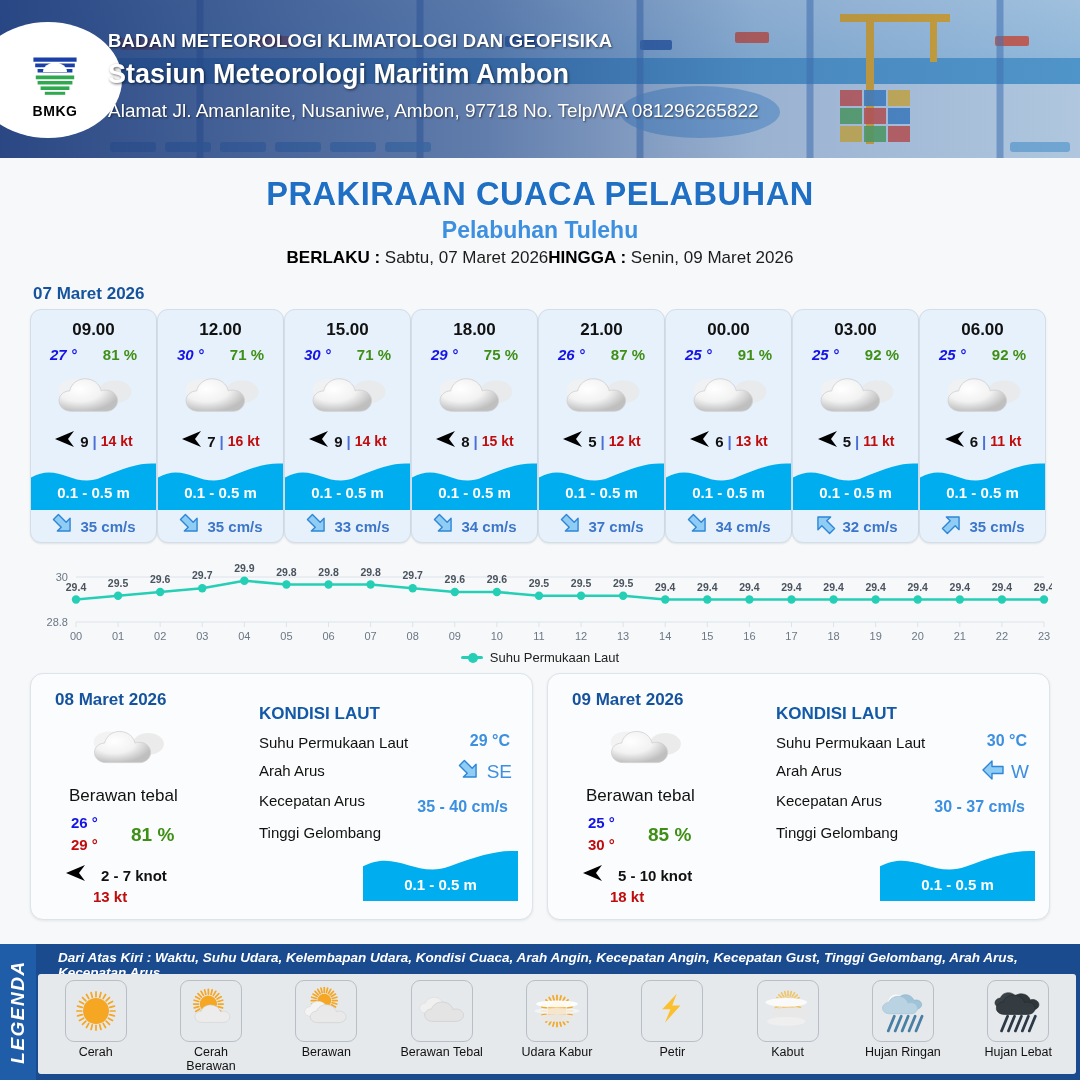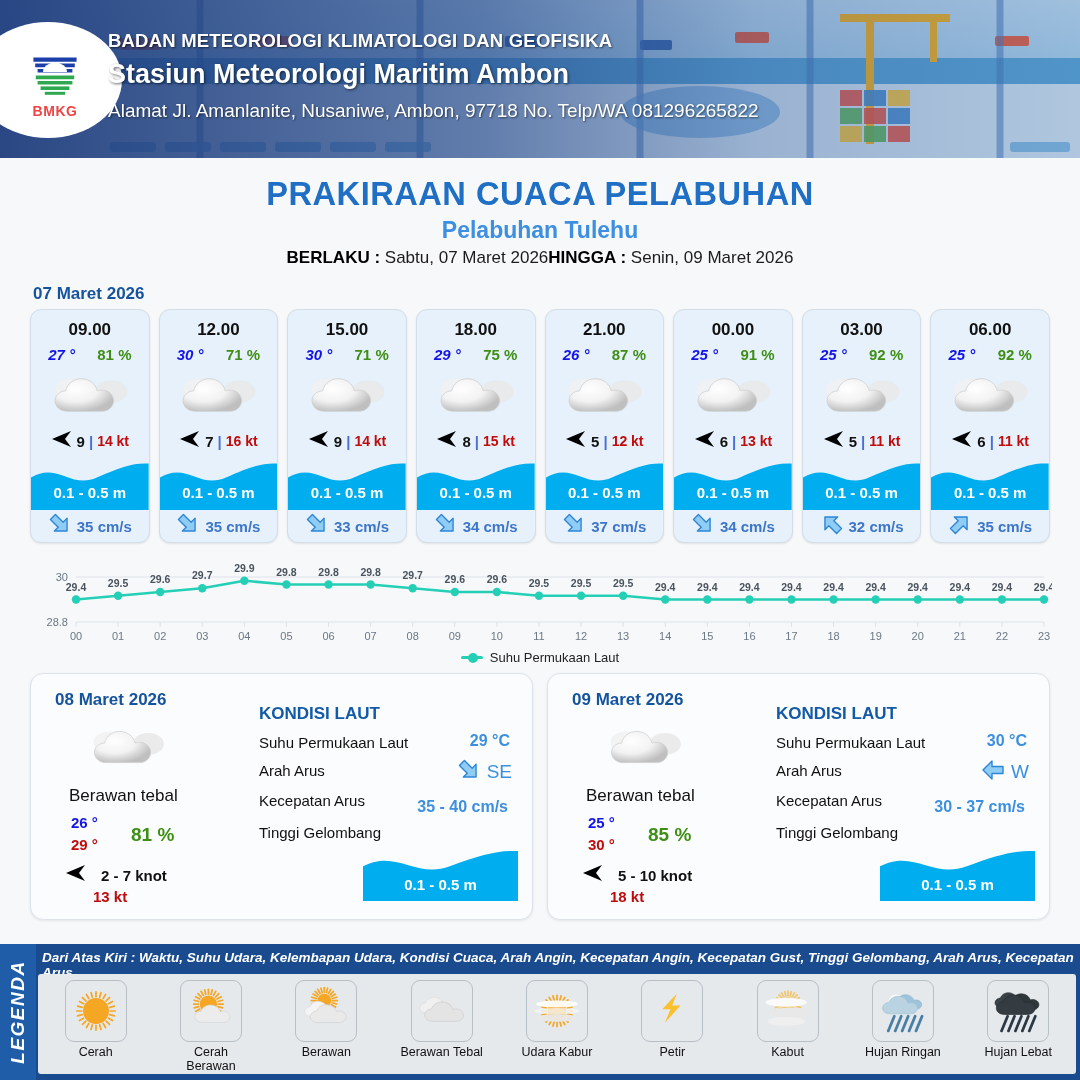--- a/index.html
+++ b/index.html
@@ -23,42 +23,42 @@
     position:absolute; inset:0;
     background: linear-gradient(90deg, rgba(28,58,122,.92) 0%, rgba(30,62,128,.62) 45%, rgba(32,64,130,.30) 70%, rgba(32,64,130,.18) 100%);
   }
   .logo-oval {
     position:absolute; left:-26px; top:22px;
     width:148px; height:116px; background:#fff; border-radius:50%;
     display:flex; flex-direction:column; align-items:center; justify-content:center;
     z-index:5;
   }
   .logo-mark { width:60px; height:60px; display:block; margin-left:14px; }
-  .logo-text { font-size:14px; font-weight:bold; color:#ef4444; letter-spacing:.5px; margin-left:14px; margin-top:1px;}
+  .logo-text { font-size:14px; font-weight:bold; color:#000000; letter-spacing:.5px; margin-left:14px; margin-top:1px;}
   .hdr-text { position:absolute; left:108px; top:30px; z-index:6; color:#fff; }
   .hdr-l1 { font-size:18.5px; font-weight:bold; letter-spacing:.2px; text-shadow:1px 1px 2px rgba(0,0,0,.55); }
   .hdr-l2 { font-size:27px; font-weight:bold; margin-top:7px; text-shadow:1px 1px 3px rgba(0,0,0,.6); }
   .hdr-l3 { font-size:19px; margin-top:10px; text-shadow:1px 1px 2px rgba(0,0,0,.55); }
 
   
   .titles { text-align:center; margin-top:16px; }
   .t-main {
     font-size:34px; font-weight:bold; color:#1f6fc4; letter-spacing:.5px;
     font-stretch:condensed; transform:scaleX(.96);
     text-shadow:1px 1px 0 rgba(255,255,255,.9);
   }
   .t-sub { font-size:23px; font-weight:bold; color:#3d8fe0; margin-top:4px; }
   .valid-row { margin-top:4px; display:flex; justify-content:center; font-size:17px; color:#1c1c1c;}
   .valid-row b { color:#000; }
 
   
   .date-label { margin:16px 0 5px 33px; font-size:17px; font-weight:bold; color:#15539e; }
 
   
-  .cards { display:flex; gap:9px; padding:0 30px; }
+  .cards { display:flex; padding:0 30px; }
   .card {
     width:127px; background:#e6f1fb; border:1px solid #d3dee8; border-radius:11px;
     overflow:hidden; position:relative; box-shadow:0 1px 2px rgba(0,0,0,.09);
   }
   .c-time { text-align:center; font-size:17px; font-weight:bold; color:#111; padding-top:10px; }
   .c-th { display:flex; justify-content:space-around; align-items:baseline; margin-top:6px; padding:0 6px;}
   .c-temp { font-size:15px; font-weight:bold; color:#1414e6;font-style:italic; }
   .c-hum { font-size:15px; font-weight:bold; color:#3f8f16; }
   .c-icon { height:56px; display:flex; align-items:center; justify-content:center; margin-top:4px;}
   .c-wind { display:flex; align-items:center; justify-content:center; gap:4px; margin-top:5px; height:26px;}
@@ -122,21 +122,21 @@
   }
   .leg-side {
     position:absolute; left:0; top:0; width:36px; height:136px;
     background:#1f5da8; display:flex; align-items:center; justify-content:center;
   }
   .leg-side span {
     transform:rotate(-90deg); white-space:nowrap; color:#fff;
     font-size:19px; font-weight:bold; font-style:italic; letter-spacing:1.5px;
   }
   .leg-note {
-    position:absolute; left:42px; top:6px; right:6px;
+    position:absolute; left:58px; top:6px; right:6px;
     color:#fff; font-size:13.5px; font-style:italic; font-weight:bold;
   }
   .leg-items {
     position:absolute; left:38px; top:30px; right:4px; height:100px;
     background:#e6e9ec; border-radius:3px;
     display:flex; align-items:flex-start; justify-content:space-around; padding-top:6px;
   }
   .leg-item { width:86px; text-align:center; }
   .leg-box {
     width:62px; height:62px; margin:0 auto; border:1px solid #b8bfc6; border-radius:9px;

